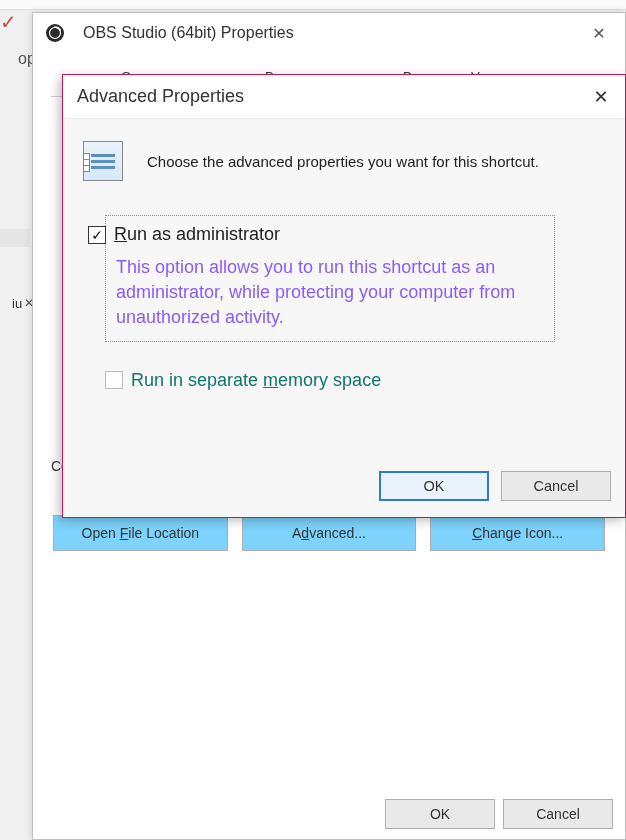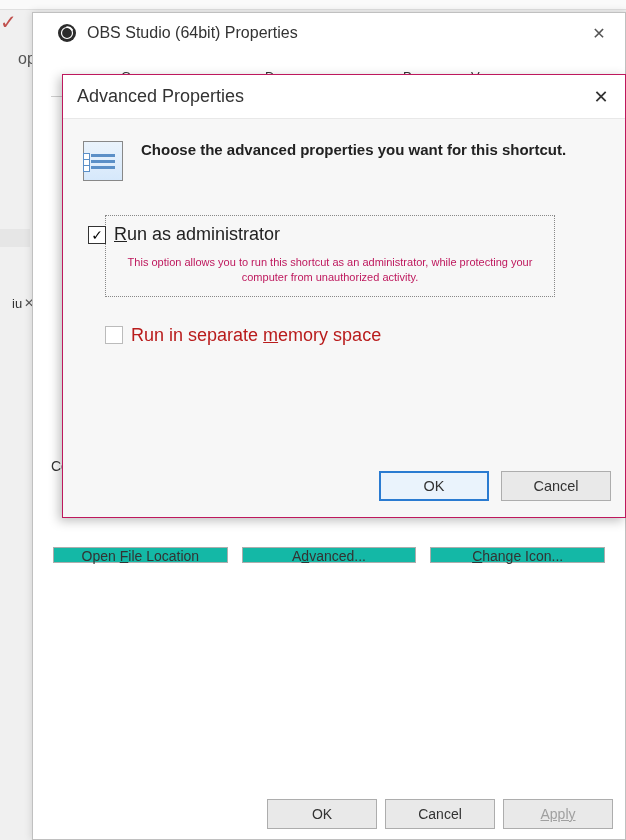--- a/index.html
+++ b/index.html
@@ -16,22 +16,22 @@
 
     
     .props-window {
       position: absolute;
       top: 12px; left: 32px; right: 0px; bottom: 0px;
       background: #ffffff;
       border: 1px solid #c0c0c0;
       box-shadow: 0 0 8px rgba(0,0,0,0.15);
     }
     .props-titlebar {
-      height: 40px; display: flex; align-items: center; padding: 0 24px;
-      font-size: 16px; color: #333; position: relative;
+      height: 40px; display: flex; align-items: center; padding: 0 12px;
+      font-size: 16px; color: #333; position: relative; gap: 8px;
     }
     .props-icon { width: 20px; height: 20px; margin-right: 10px; display: inline-block; position: relative; }
     .props-icon svg { width: 20px; height: 20px; }
     .props-close {
       position: absolute; right: 6px; top: 6px; width: 40px; height: 28px;
       display: flex; align-items: center; justify-content: center; color: #555;
       font-size: 16px;
     }
     .props-body { padding: 10px 18px; }
     .props-tabs { height: 34px; border-bottom: 1px solid #d0d0d0; margin-bottom: 20px; position: relative; }
@@ -40,22 +40,22 @@
     .mid-letters { position: absolute; left: 60px; font-size: 14px; color: #333; }
 
     .form-row { display: flex; align-items: center; margin-bottom: 14px; }
     .form-label { width: 120px; font-size: 14px; color: #333; }
     .form-input {
       flex: 1; height: 26px; border: 1px solid #888; background: #fff; padding: 2px 6px; font-size: 13px;
     }
 
     .btn-row { display: flex; gap: 14px; justify-content: space-between; margin-top: 36px; padding: 0 2px; }
     .file-btn {
-      flex: 1; height: 16px; font-size: 14px; background: #14b8a6;
-      border: 1px solid #adadad; color: #333; margin-top: 32px;
+      flex: 1; height: 36px; font-size: 14px; background: #7dd3fc;
+      border: 1px solid #adadad; color: #333;
     }
 
     .dialog-btn-row { position: absolute; bottom: 10px; right: 12px; display: flex; gap: 8px; }
     .dialog-btn {
       width: 110px; height: 30px; font-size: 14px;
       background: #e9e9e9; border: 1px solid #adadad; color: #333;
     }
     .dialog-btn.disabled { color: #a0a0a0; }
 
     
@@ -68,21 +68,21 @@
     }
     .adv-titlebar {
       height: 44px; display: flex; align-items: center; padding: 0 14px; background: #fff;
       font-size: 18px; color: #333; position: relative; border-bottom: 1px solid #e8e8e8;
     }
     .adv-close {
       position: absolute; right: 0px; top: 0px; width: 48px; height: 44px;
       display: flex; align-items: center; justify-content: center; color: #333; font-size: 18px;
     }
     .adv-body { padding: 22px 20px; }
-    .adv-intro { display: flex; align-items: flex-start; gap: 18px; margin-bottom: 34px; font-weight: bold; }
+    .adv-intro { display: flex; align-items: center; gap: 24px; margin-bottom: 34px; }
     .adv-intro-icon {
       width: 40px; height: 40px; border: 1px solid #888; background: linear-gradient(#eaf3fc,#d6e8fb);
       display: flex; flex-direction: column; justify-content: center; align-items: center; gap: 3px;
       padding: 4px;
     }
     .adv-intro-icon .line { width: 24px; height: 3px; background: #5b8fc7; position: relative; }
     .adv-intro-icon .line::before { content:""; position:absolute; left:-8px; top:-1px; width:5px; height:5px; border:1px solid #5b8fc7; background:#fff; }
     .adv-intro-text { font-size: 15px; color: #222; }
 
     .adv-group {
@@ -92,23 +92,23 @@
       position: relative;
     }
     .adv-check-row { display: flex; align-items: center; gap: 8px; margin-bottom: 10px; margin-left: -28px; }
     .chk {
       width: 18px; height: 18px; border: 1px solid #333; background: #fff;
       display: flex; align-items: center; justify-content: center; font-size: 14px;
     }
     .chk.disabled { border-color: #bbb; color: #bbb; }
     .chk .mark { line-height: 1; }
     .adv-label { font-size: 18px; color: #222; }
-    .adv-label.disabled { color: #b91c1c; }
+    .adv-label.disabled { color: #0f766e; }
     .adv-label .ul { text-decoration: underline; }
-    .adv-desc { font-size: 11px; color: #be185d; line-height: 1.4; text-align: center; }
+    .adv-desc { font-size: 18px; color: #8b5cf6; line-height: 1.4; }
 
     .adv-secondary { display: flex; align-items: center; gap: 8px; margin-left: -6px; margin-top: 28px; }
 
     .adv-btn-row { position: absolute; bottom: 16px; right: 14px; display: flex; gap: 12px; }
     .adv-btn {
       width: 110px; height: 30px; font-size: 14.5px;
       background: #e9e9e9; border: 1px solid #adadad; color: #333;
     }
     .adv-btn.primary { border: 2px solid #2a7bd1; background: #eaf3fc; }
 
@@ -167,21 +167,20 @@
       </button>
       <button class="file-btn">
         <span><u class="acc">C</u>hange Icon...</span>
       </button>
     </div>
   </div>
 
   <div class="dialog-btn-row">
     <button class="dialog-btn">OK</button>
     <button class="dialog-btn">Cancel</button>
-    <button class="dialog-btn disabled"><u class="acc">Apply</u></button>
   </div>
 </div>
 
 <div class="adv-window">
   <div class="adv-titlebar">
     <span>Advanced Properties</span>
     <div class="adv-close">✕</div>
   </div>
 
   <div class="adv-body">

